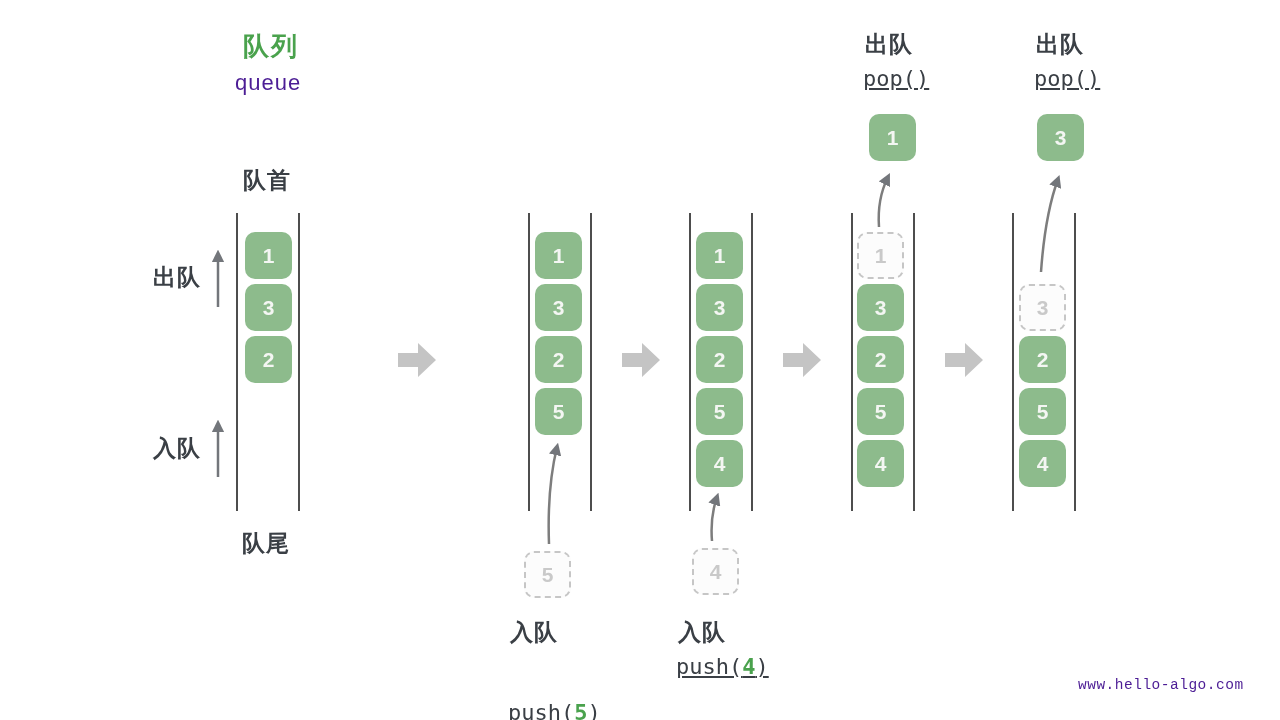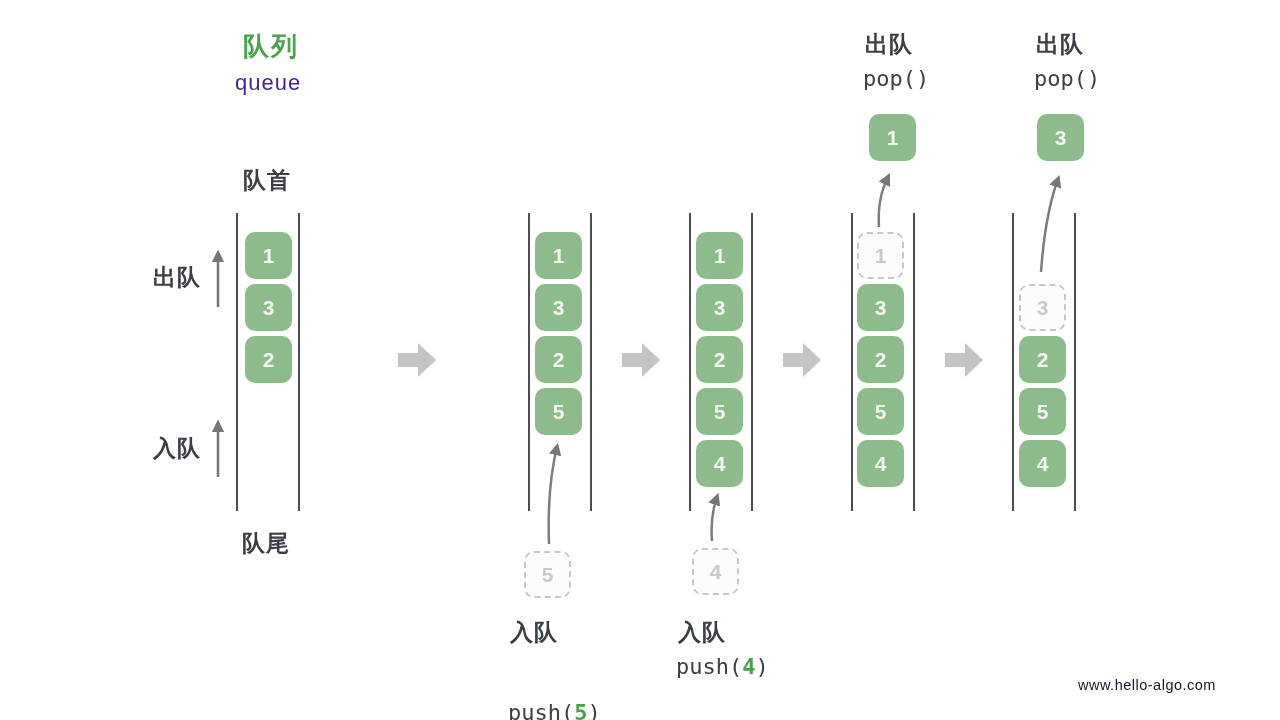--- a/index.html
+++ b/index.html
@@ -5,37 +5,37 @@
   * { margin:0; padding:0; box-sizing:border-box; }
   html,body { background:#ffffff; }
   #canvas {
     position:relative; width:1280px; height:720px; background:#ffffff;
     overflow:hidden; font-family:"Liberation Sans","DejaVu Sans",sans-serif;
   }
   .abs { position:absolute; }
   .zh { color:#3a3f45; font-weight:700; font-size:23px; line-height:1.1; letter-spacing:1px; }
   .title-zh { color:#4aa24d; font-weight:700; font-size:26px; line-height:1.1; letter-spacing:2px; }
   .title-en { color:#4c1d95; font-size:22px; line-height:1.1; letter-spacing:1px; font-weight:500; }
-  .code { font-family:"DejaVu Sans Mono","Liberation Mono",monospace; font-size:22px; color:#3a3f45; font-weight:500; line-height:1.1; }
+  .code { font-family:"DejaVu Sans Mono","Liberation Mono",monospace; font-size:22px; color:#3a3f45; font-weight:500; line-height:1.1;text-decoration:underline; }
   .code .green { color:#4aa24d; font-weight:700; }
   .rail {
     position:absolute; top:213px; width:64px; height:298px;
     border-left:2px solid #4d4d4d; border-right:2px solid #4d4d4d;
   }
   .item {
     position:absolute; width:47px; height:47px; border-radius:10px;
     background:#8dbb8c; color:#f4f6f3; font-size:21px; font-weight:700;
     display:flex; align-items:center; justify-content:center;
   }
   .item.dashed {
     background:#fcfcfc; border:2px dashed #c6c6c6; color:#c9c9c9; font-weight:600;
   }
   .watermark {
-    font-family:Liberation Sans, sans-serif;
-    font-size:14.5px; color:#0f172a; letter-spacing:0.5px;
+    font-family:Liberation Mono, monospace;
+    font-size:14.5px; color:#4c1d95; letter-spacing:0.5px;
   }
   svg.layer { position:absolute; left:0; top:0; pointer-events:none; }
 </style>
 </head>
 <body>
 
 <div id="canvas">
 
   <svg class="layer" width="1280" height="720" viewBox="0 0 1280 720">
     <defs>

